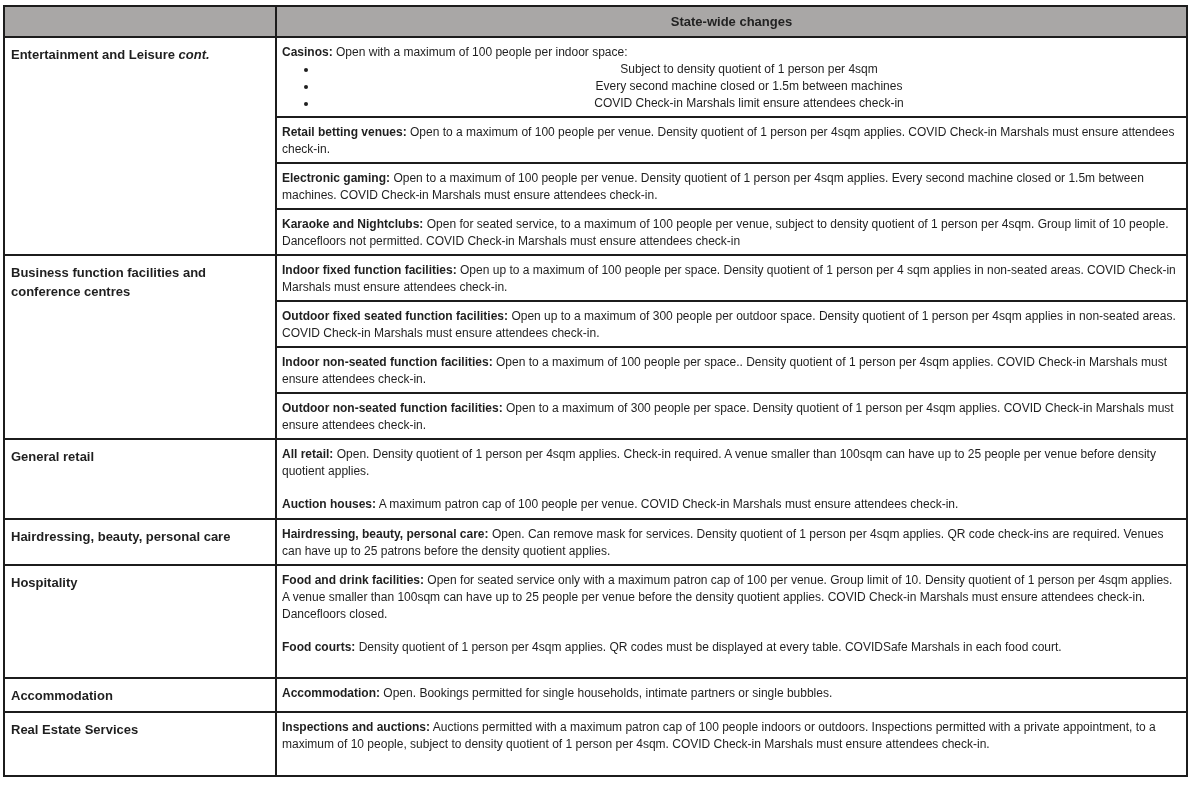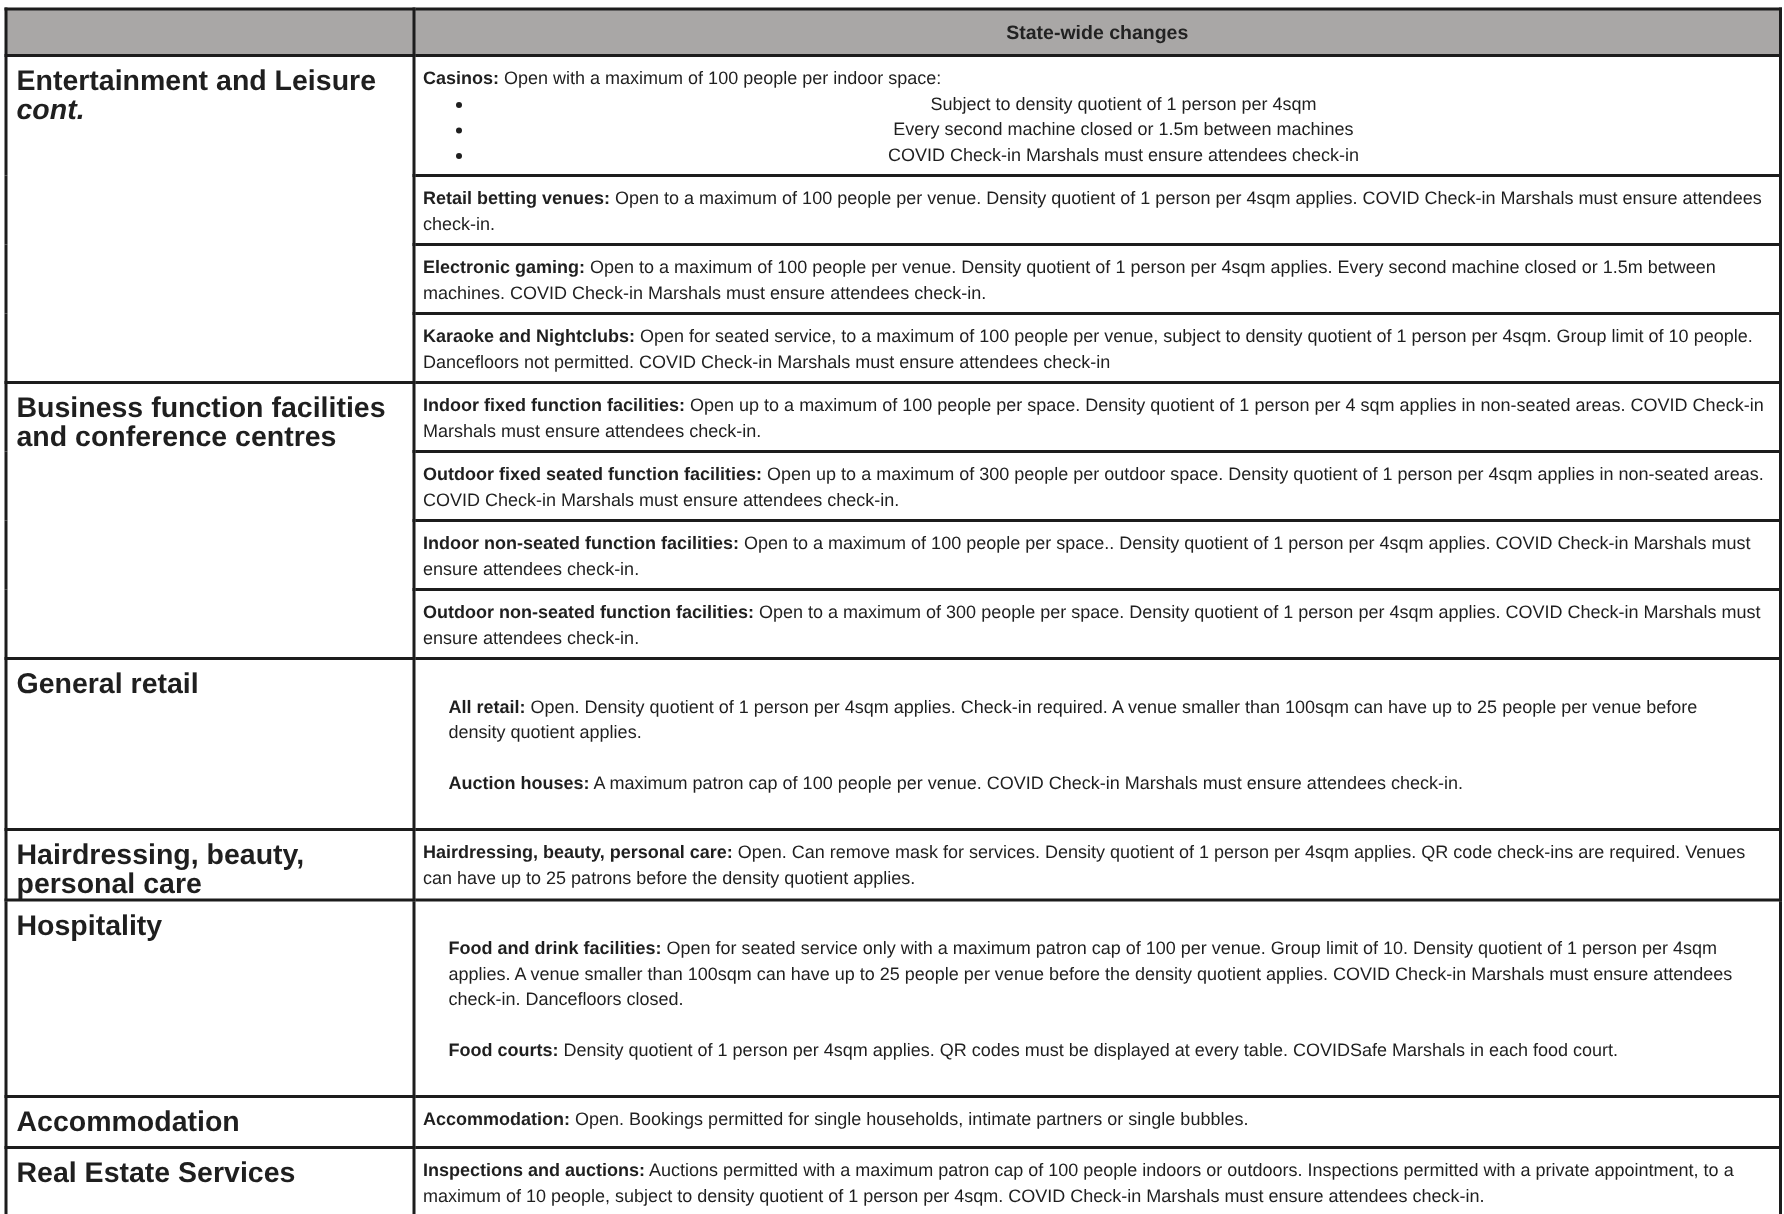--- a/index.html
+++ b/index.html
@@ -2,25 +2,25 @@
 <html><head>
 <meta charset="utf-8">
 <style>
   html, body { margin:0; padding:0; background:#ffffff; }
   body { width:1189px; height:809px; overflow:hidden; font-family:"Liberation Sans", sans-serif; color:#1f1f1f; }
   table { border-collapse:collapse; position:absolute; left:3px; top:5px; width:1183px; table-layout:fixed; }
   td, th { border:2px solid #1c1c1c; vertical-align:top; padding:0; }
   col.c1 { width:272px; }
   col.c2 { width:911px; }
   th { background:#a9a7a6; height:29px; font-size:13px; font-weight:bold; color:#222; text-align:center; vertical-align:middle; }
-  td.cat { font-weight:bold; font-size:19px; padding:7px 6px 0 6px; line-height:19px; }
+  td.cat { font-weight:bold; font-size:13px; padding:7px 6px 0 6px; line-height:19px; }
   td.cat i { font-weight:bold; }
   td.det { font-size:12px; line-height:17px; padding:6px 6px 4px 5px; }
   td.det b { font-weight:bold; }
-  td.det p { margin:17px; }
+  td.det p { margin:0; }
   td.det p + p { margin-top:16px; }
   ul { margin:0; padding-left:36px;text-align:center; }
   li { list-style:disc; }
 </style>
 </head>
 <body>
 
 <table>
   <colgroup>
       <col class="c1">
@@ -36,21 +36,21 @@
 
     <tr>
       <td class="cat" rowspan="4">
         <span>Entertainment and Leisure</span> <i>cont.</i>
       </td>
       <td class="det" style="height:64px">
         <b>Casinos:</b> <span>Open with a maximum of 100 people per indoor space:</span>
         <ul>
           <li>Subject to density quotient of 1 person per 4sqm</li>
           <li>Every second machine closed or 1.5m between machines</li>
-          <li>COVID Check-in Marshals must ensure attendees check-in</li>
+          <li>COVID Check-in Marshals limit ensure attendees check-in</li>
         </ul>
       </td>
     </tr>
     <tr>
       <td class="det" style="height:34px">
         <b>Retail betting venues:</b> <span>Open to a maximum of 100 people per venue. Density quotient of 1 person per 4sqm applies. COVID Check-in Marshals must ensure attendees check-in.</span>
       </td>
     </tr>
     <tr>
       <td class="det" style="height:34px">

